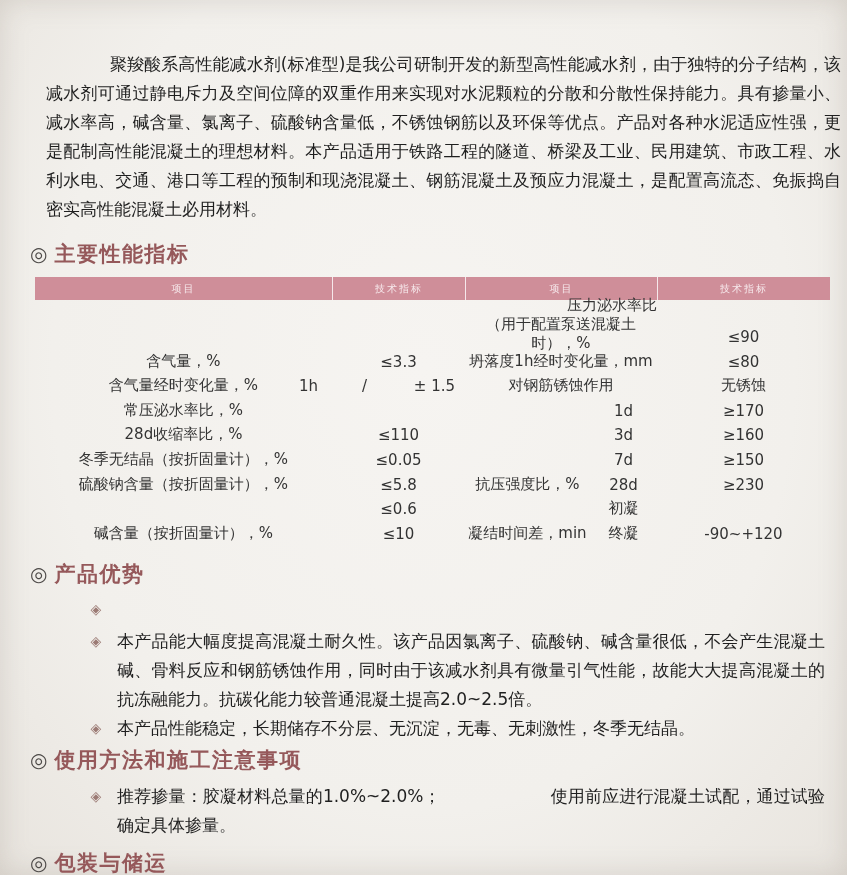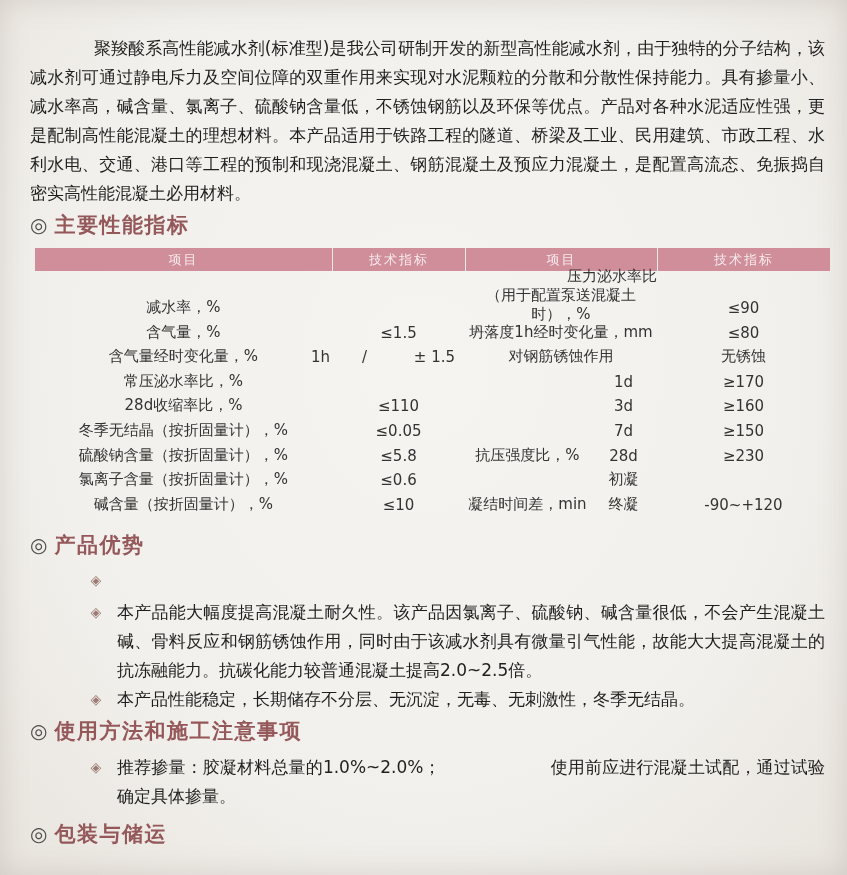--- a/index.html
+++ b/index.html
@@ -4,37 +4,37 @@
 <style>
   html,body{margin:0;padding:0;background:#e9e6e1;}
   .page{
     position:relative;width:847px;height:875px;box-sizing:border-box;
     padding:34px 22px 0 30px;overflow:hidden;
     background:#f3f1ed;
     background-image:radial-gradient(ellipse at 50% 42%, #f6f4f1 0%, #f2f0ec 62%, #e8e4de 100%);
     box-shadow:inset 0 0 28px rgba(150,140,128,.28);
     font-family:"DejaVu Sans", sans-serif;color:#262626;
   }
-  .intro{width:795px;margin:0;font-size:17px;line-height:29px;text-align:justify;text-indent:64px;color:#1f1f1f;}
+  .intro{width:795px;margin:16px;font-size:17px;line-height:29px;text-align:justify;text-indent:64px;color:#1f1f1f;}
   .section-heading{display:flex;align-items:center;gap:7px;font-size:21px;font-weight:bold;letter-spacing:1.5px;color:#95585a;line-height:28px;}
   .section-heading .marker{color:#4d4a48;font-weight:normal;letter-spacing:0;font-size:20px;}
   .h-perf{margin-top:3px;}
   .h-adv{margin-top:17px;}
   .h-usage{margin-top:3px;}
   .h-pack{margin-top:9px;}
 
   .spec-table{width:795px;margin-left:5px;margin-top:9px;}
   .thead{display:grid;grid-template-columns:297px 133px 192px 173px;height:23px;background:#cf8e99;}
-  .hcell{display:flex;align-items:center;justify-content:center;color:#f7e9ec;font-size:13px;letter-spacing:2px;border-left:1px solid rgba(255,255,255,.8);}
+  .hcell{display:flex;align-items:center;justify-content:center;color:#f7e9ec;font-size:10px;letter-spacing:2px;border-left:1px solid rgba(255,255,255,.8);}
   .hcell:first-child{border-left:none;}
   .tbody{display:grid;grid-template-columns:297px 133px 125px 67px 173px;grid-template-rows:44px repeat(8,24.6px);font-size:15px;margin-top:2px;color:#333;}
   .cell{display:flex;align-items:flex-end;justify-content:center;text-align:center;}
   .cell.two-line{flex-direction:column;line-height:19px;}
   .cell.rel{position:relative;}
-  .sub-right{position:absolute;right:2px;}
+  .sub-right{position:absolute;right:14px;}
   .split{justify-content:space-between;padding:0 10px 0 30px;}
 
   .bullet{display:flex;width:795px;font-size:17px;line-height:29px;text-align:justify;}
   .bullet .diamond{flex-shrink:0;width:16px;margin-left:58px;margin-right:13px;color:#9b7a74;font-size:14px;line-height:29px;text-align:center;}
   .bullet .text{flex:1;color:#1f1f1f;}
   .b1{margin-top:7px;}
   .b2{margin-top:3px;}
   .b3{margin-top:0;}
   .b-usage{margin-top:8px;}
   .usage-part2{margin-left:110px;}
@@ -53,39 +53,37 @@
 
   <div class="spec-table">
     <div class="thead">
       <div class="hcell">项目</div>
       <div class="hcell">技术指标</div>
       <div class="hcell">项目</div>
       <div class="hcell">技术指标</div>
     </div>
     <div class="tbody">
 
-      <div class="cell" style="grid-area:1/1">减水率，%</div>
       <div class="cell" style="grid-area:2/1">含气量，%</div>
-      <div class="cell" style="grid-area:2/2">≤1.5</div>
+      <div class="cell" style="grid-area:2/2">≤3.3</div>
       <div class="cell rel" style="grid-area:3/1">
         <span>含气量经时变化量，%</span>
         <span class="sub-right">1h</span>
       </div>
       <div class="cell split" style="grid-area:3/2">
         <span>/</span>
         <span>± 1.5</span>
       </div>
       <div class="cell" style="grid-area:4/1">常压泌水率比，%</div>
       <div class="cell" style="grid-area:5/1">28d收缩率比，%</div>
       <div class="cell" style="grid-area:5/2">≤110</div>
       <div class="cell" style="grid-area:6/1">冬季无结晶（按折固量计），%</div>
       <div class="cell" style="grid-area:6/2">≤0.05</div>
       <div class="cell" style="grid-area:7/1">硫酸钠含量（按折固量计），%</div>
       <div class="cell" style="grid-area:7/2">≤5.8</div>
-      <div class="cell" style="grid-area:8/1">氯离子含量（按折固量计），%</div>
       <div class="cell" style="grid-area:8/2">≤0.6</div>
       <div class="cell" style="grid-area:9/1">碱含量（按折固量计），%</div>
       <div class="cell" style="grid-area:9/2">≤10</div>
 
       <div class="cell two-line" style="grid-area:1/3/2/5">
         <span>压力泌水率比</span>
         <span>（用于配置泵送混凝土时），%</span>
       </div>
       <div class="cell" style="grid-area:1/5">≤90</div>
       <div class="cell" style="grid-area:2/3/3/5">坍落度1h经时变化量，mm</div>

